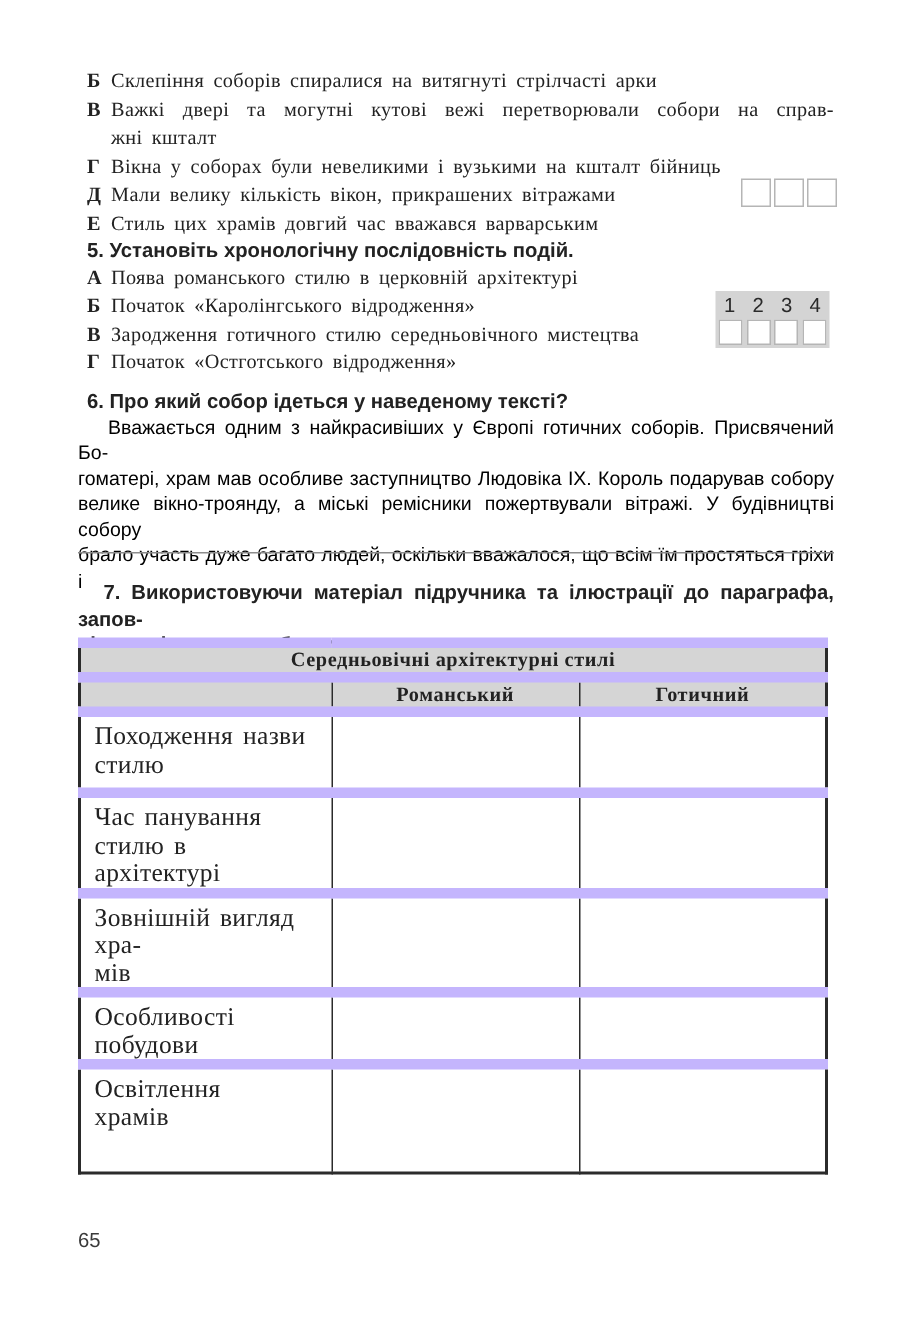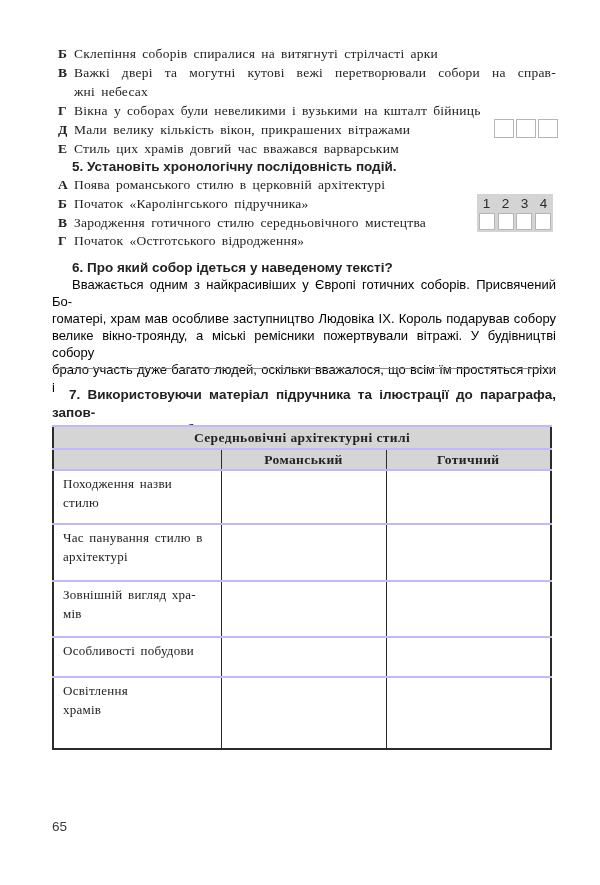--- a/index.html
+++ b/index.html
@@ -14,21 +14,21 @@
   .abs { position:absolute; }
 
   
   .opt-list { left:58px; width:498px; font-size:13.5px; line-height:19.1px; letter-spacing:0.25px; }
   .opt-item { position:relative; padding-left:16px; word-spacing:2.5px; }
   .opt-letter { position:absolute; left:0; top:0; font-weight:bold; }
   .line.just { text-align:justify; text-align-last:justify; }
 
   
   .q-title {
-    left:72px; width:498px;
+    left:58px; width:498px;
     font-family:"Liberation Sans", sans-serif;
     font-weight:bold; font-size:13.5px; line-height:17px;
   }
 
   
   .box3 { left:494px; top:119px; display:flex; gap:2px; }
   .box3 .wcell { width:20px; height:19px; background:#fff; border:1px solid #b5b5b5; }
 
   
   .grid1234 { left:477px; top:194px; width:76px; background:#d4d4d4; padding-bottom:2px; }
@@ -57,51 +57,51 @@
   .q7t .pline.just { text-align:justify; text-align-last:justify; }
   .q7t .indent { text-indent:17px; }
 
   
   table.cmp {
     left:52px; top:425px; position:absolute;
     width:498px; border-collapse:collapse; table-layout:fixed;
     border:2px solid #2b2b2b;
   }
   table.cmp td, table.cmp th { border:1px solid #2b2b2b; }
-  table.cmp tr { border-top:2px solid #c4b5fd; }
+  table.cmp tr { border-top:7px solid #c4b5fd; }
   table.cmp .hrow th {
     background:#d5d5d5; font-size:13.5px; letter-spacing:0.4px;
     font-weight:bold; text-align:center; vertical-align:middle;
   }
   table.cmp .h1 th { height:23px; }
   table.cmp .h2 th { height:21px; }
   table.cmp td.lbl {
     vertical-align:top; padding:4px 6px 0 9px;
-    font-size:13px; line-height:18.5px; letter-spacing:0.25px; word-spacing:2px;
+    font-size:17px; line-height:18.5px; letter-spacing:0.25px; word-spacing:2px;
     white-space:pre-line;
   }
   table.cmp td.fill { background:#fff; }
 
   .page-num {
     left:52px; top:819px; width:502px; 
     font-family:"Liberation Sans", sans-serif; font-size:13.5px; color:#3a3a3a;
   }
 </style>
 </head>
 <body>
 
 <div class="abs opt-list" style="top:44px">
   <div class="opt-item">
     <span class="opt-letter">Б</span>
     <div class="line">Склепіння соборів спиралися на витягнуті стрілчасті арки</div>
   </div>
   <div class="opt-item">
     <span class="opt-letter">В</span>
     <div class="line just">Важкі двері та могутні кутові вежі перетворювали собори на справ-</div>
-    <div class="line">жні небесах</div>
+    <div class="line">жні кшталт</div>
   </div>
   <div class="opt-item">
     <span class="opt-letter">Г</span>
     <div class="line">Вікна у соборах були невеликими і вузькими на кшталт бійниць</div>
   </div>
   <div class="opt-item">
     <span class="opt-letter">Д</span>
     <div class="line">Мали велику кількість вікон, прикрашених вітражами</div>
   </div>
   <div class="opt-item">
@@ -118,21 +118,21 @@
 
 <div class="abs q-title" style="top:158px">5. Установіть хронологічну послідовність подій.</div>
 
 <div class="abs opt-list" style="top:176px; width:415px; line-height:18.8px">
   <div class="opt-item">
     <span class="opt-letter">А</span>
     <div class="line">Поява романського стилю в церковній архітектурі</div>
   </div>
   <div class="opt-item">
     <span class="opt-letter">Б</span>
-    <div class="line">Початок «Каролінгського підручника»</div>
+    <div class="line">Початок «Каролінгського відродження»</div>
   </div>
   <div class="opt-item">
     <span class="opt-letter">В</span>
     <div class="line">Зародження готичного стилю середньовічного мистецтва</div>
   </div>
   <div class="opt-item">
     <span class="opt-letter">Г</span>
     <div class="line">Початок «Остготського відродження»</div>
   </div>
 </div>

